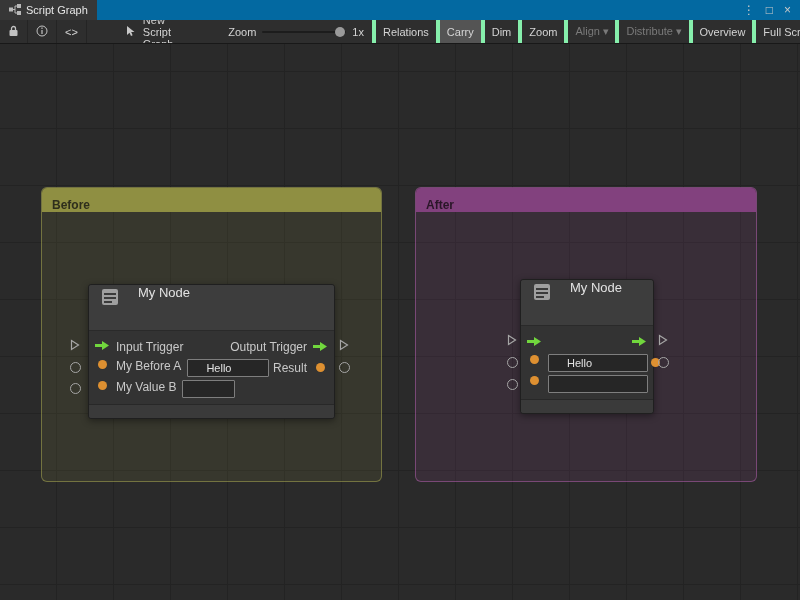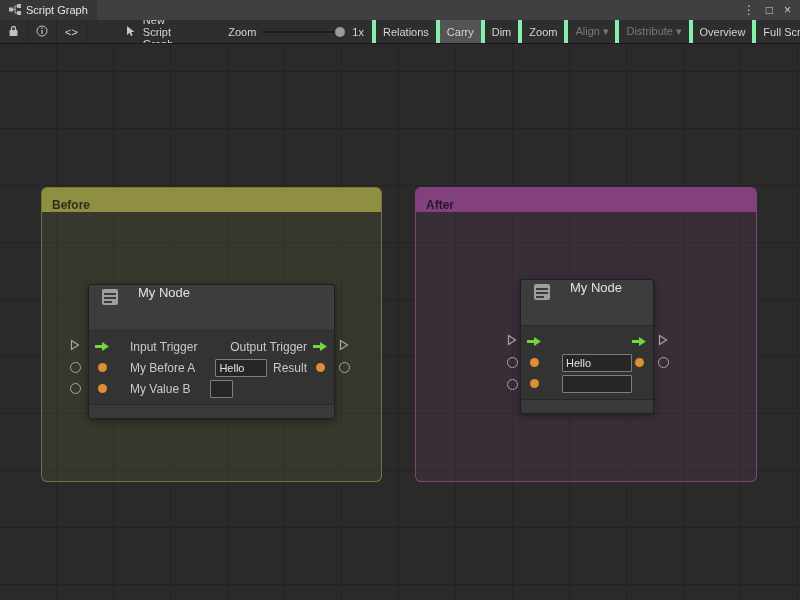--- a/index.html
+++ b/index.html
@@ -1,20 +1,20 @@
 <!DOCTYPE html>
 <html><head>
 <meta charset="utf-8">
 <style>
   html,body{margin:0;padding:0;}
   body{width:800px;height:600px;overflow:hidden;background:#191919;font-family:"Liberation Sans",sans-serif;}
   .window{position:relative;width:800px;height:600px;overflow:hidden;background:#191919;}
 
   
-  .tabbar{position:absolute;top:0;left:0;width:100%;height:20px;background:#404040;display:flex;align-items:stretch;}
+  .tabbar{position:absolute;top:0;left:0;width:100%;height:20px;background:#0369a1;display:flex;align-items:stretch;}
   .tab{display:flex;align-items:center;gap:5px;padding:0 9px;background:#373737;color:#e6e6e6;font-size:11px;}
   .tabbar-spacer{flex:1;}
   .winctl{display:flex;align-items:center;gap:11px;padding-right:9px;color:#c9c9c9;font-size:12px;}
 
   
   .toolbar{position:absolute;top:20px;left:0;width:100%;height:23px;background:#2e2e2e;border-bottom:1px solid #181818;display:flex;align-items:stretch;font-size:11px;color:#d4d4d4;overflow:hidden;}
   .tb-seg{display:flex;align-items:center;padding:0 8px;border-right:1px solid #242424;}
   .tb-group{display:flex;align-items:center;gap:6px;padding:0 8px;}
   .tb-btn{display:flex;align-items:center;padding:0 7px;border-left:4px solid #86efac;white-space:nowrap;flex:none;}
   .tb-btn.selected{background:#545454;}
@@ -37,27 +37,27 @@
   .group.after .group-header{background:#82417e;color:#2a1628;}
 
   
   .node{position:absolute;background:#393939;border:1px solid #1f1f1f;border-radius:3px;box-shadow:0 2px 7px rgba(0,0,0,.4);display:flex;flex-direction:column;}
   .node-before{left:88px;top:240px;width:245px;}
   .node-after{left:520px;top:235px;width:132px;}
   .node-header{height:45px;display:flex;align-items:flex-start;gap:16px;padding:0 9px;border-bottom:1px solid #2a2a2a;background:#3d3d3d;border-radius:3px 3px 0 0;}
   .node-title{font-size:13px;color:#e2e2e2;}
   .node-rows{padding:5px 0;background:#333;display:flex;flex-direction:column;}
   .node-row{height:21px;display:flex;align-items:center;padding:0 6px;font-size:12px;color:#c9c9c9;}
-  .row-left{display:flex;align-items:center;gap:20px;}
+  .row-left{display:flex;align-items:flex-start;gap:6px;}
   .row-right{display:flex;align-items:center;gap:6px;margin-left:auto;}
   .picon{width:15px;height:12px;display:flex;align-items:center;justify-content:center;flex:none;}
   .node-footer{height:13px;background:#3a3a3a;border-top:1px solid #282828;border-radius:0 0 3px 3px;}
 
   .dot{width:9px;height:9px;border-radius:50%;background:#de9031;flex:none;}
-  .vfield{height:16px;background:#262626;border:1px solid #7e7e7e;color:#e2e2e2;font-size:11px;font-family:"Liberation Sans",sans-serif;padding:0 3px;border-radius:1px;}
+  .vfield{height:16px;background:#262626;border:1px solid #7e7e7e;color:#e2e2e2;font-size:11px;font-family:"Liberation Sans",sans-serif;padding:0 18px;border-radius:1px;}
 
   
   .xport{position:absolute;}
   .xcircle{width:9px;height:9px;border-radius:50%;border:1px solid #a6a6a6;background:transparent;}
 </style>
 </head>
 <body>
 
 <div class="window">
 

